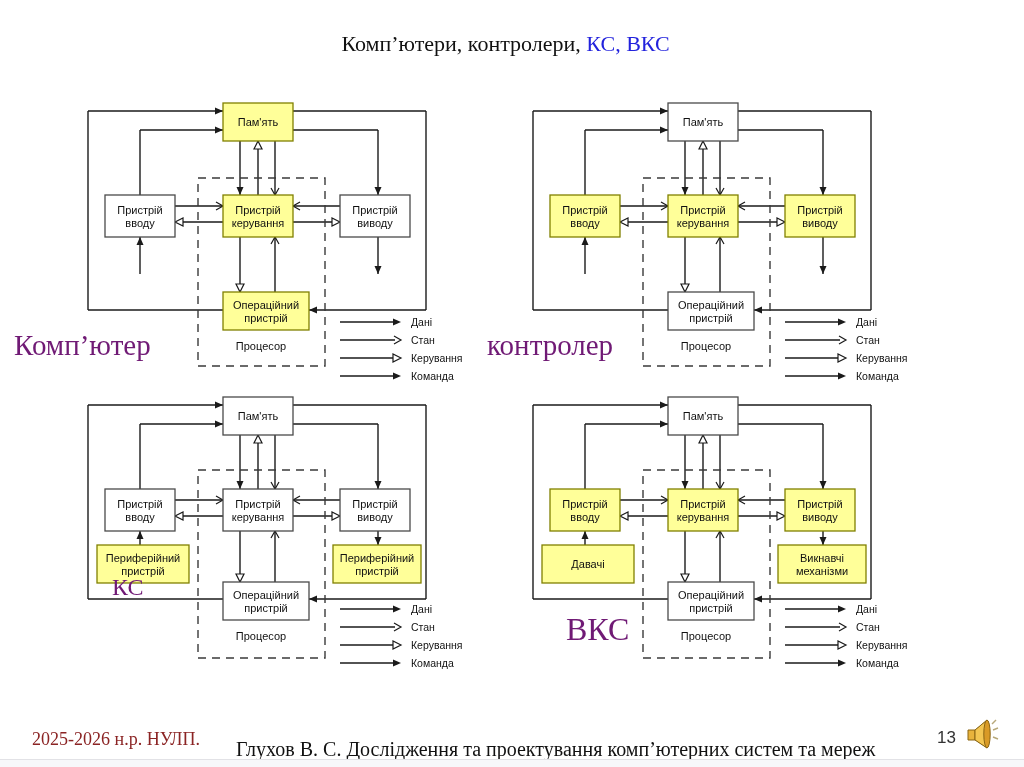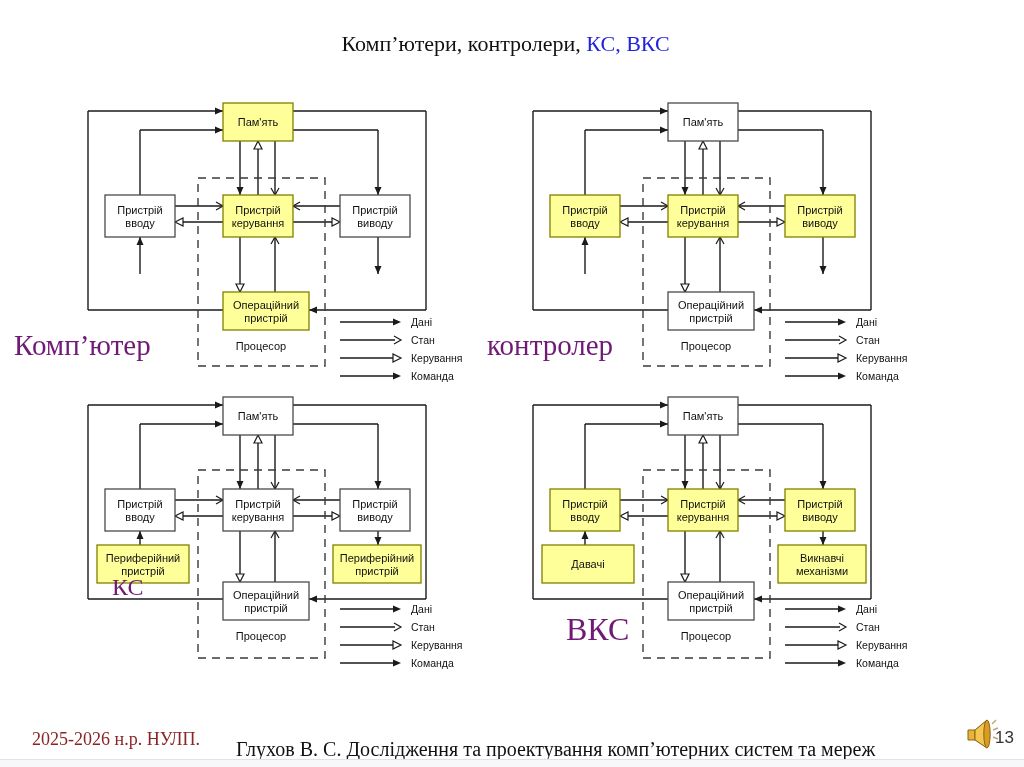--- a/index.html
+++ b/index.html
@@ -8,21 +8,21 @@
   .title{position:absolute;left:0;top:31px;width:1011px;text-align:center;
          font-family:"Liberation Serif","DejaVu Serif",serif;font-size:22px;color:#111;}
   .title .blue{color:#2222dd;}
   .dwrap{position:absolute;width:395px;height:292px;}
   .caption{position:absolute;font-family:"Liberation Serif","DejaVu Serif",serif;
            color:#701a75;white-space:nowrap;}
   .footer-date{position:absolute;left:12px;top:729px;font-size:18px;color:#8b2424;
                font-family:"Liberation Serif","DejaVu Serif",serif;margin-left:20px;}
   .footer-credit{position:absolute;left:236px;top:738px;font-size:20px;color:#111;
                font-family:"Liberation Serif","DejaVu Serif",serif;}
-  .page-num{position:absolute;left:995px;top:728px;font-size:17px;color:#333;
+  .page-num{position:absolute;left:937px;top:728px;font-size:17px;color:#333;
             font-family:"Liberation Sans","DejaVu Sans",sans-serif;}
   .speaker{position:absolute;left:962px;top:714px;width:40px;height:40px;cursor:pointer;}
   .bottom-band{position:absolute;left:0;bottom:0;width:1024px;height:7px;
                background:#f7f7fa;border-top:1px solid #e2e2e6;}
 </style>
 </head>
 <body>
 
 <div class="title"><span>Комп’ютери, контролери, </span><span class="blue">КС, ВКС</span></div>
 

